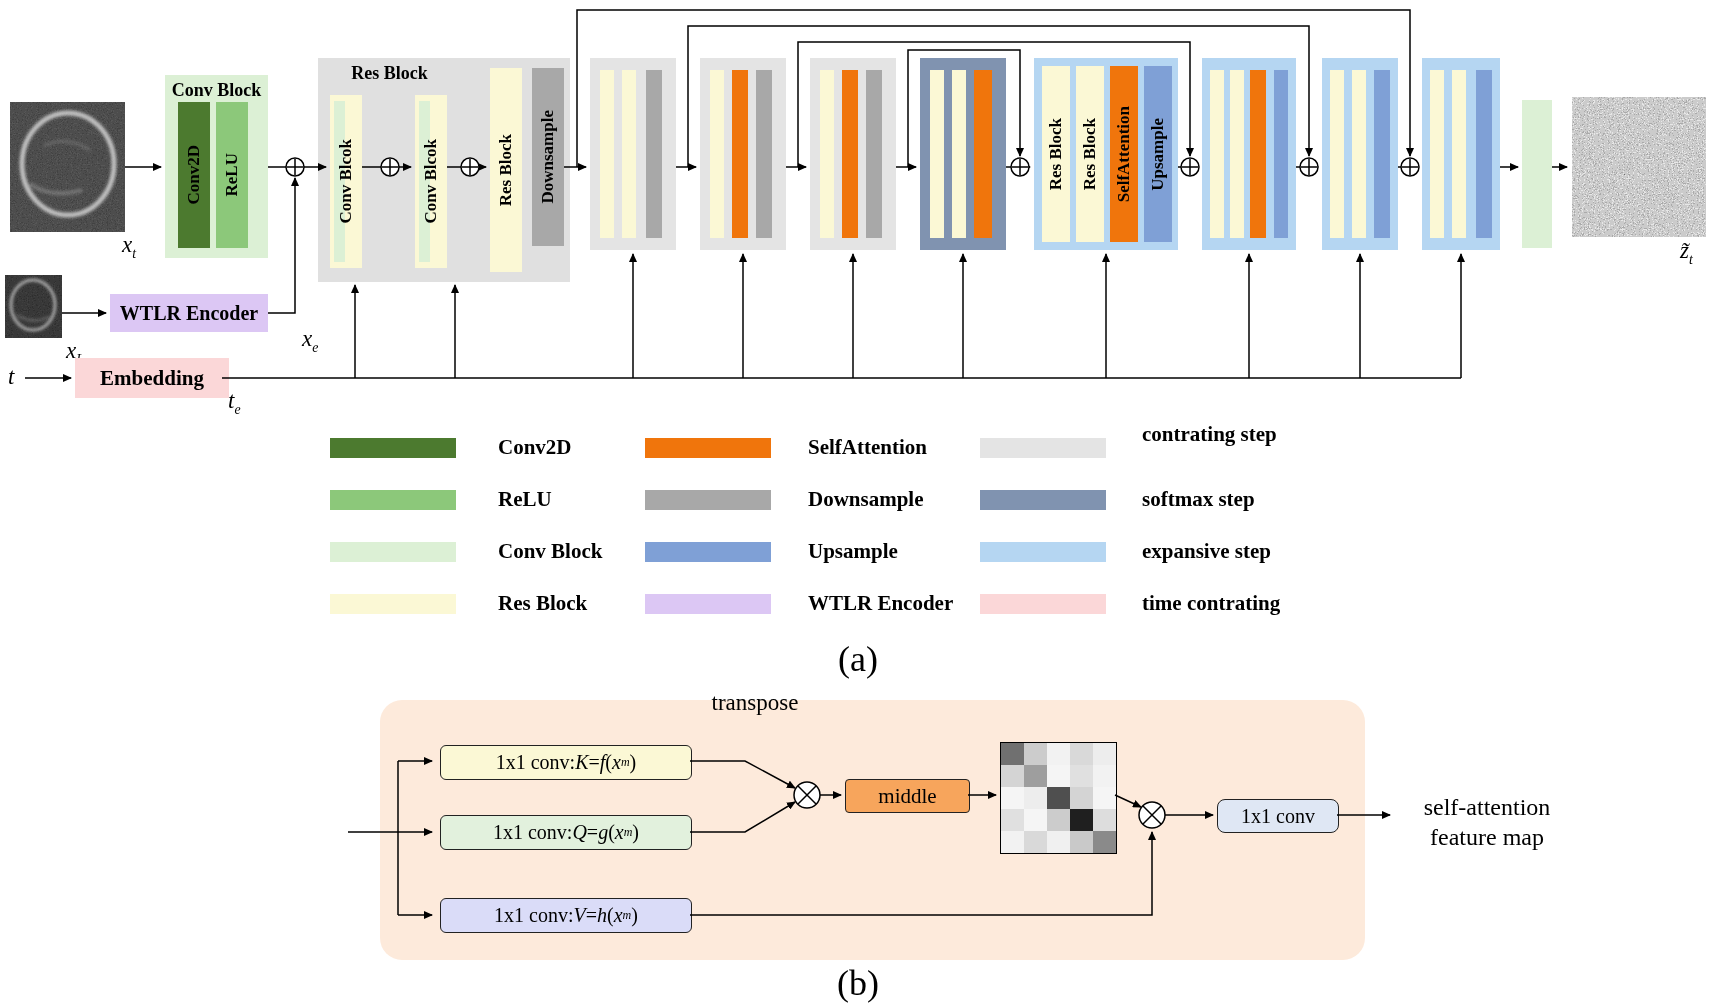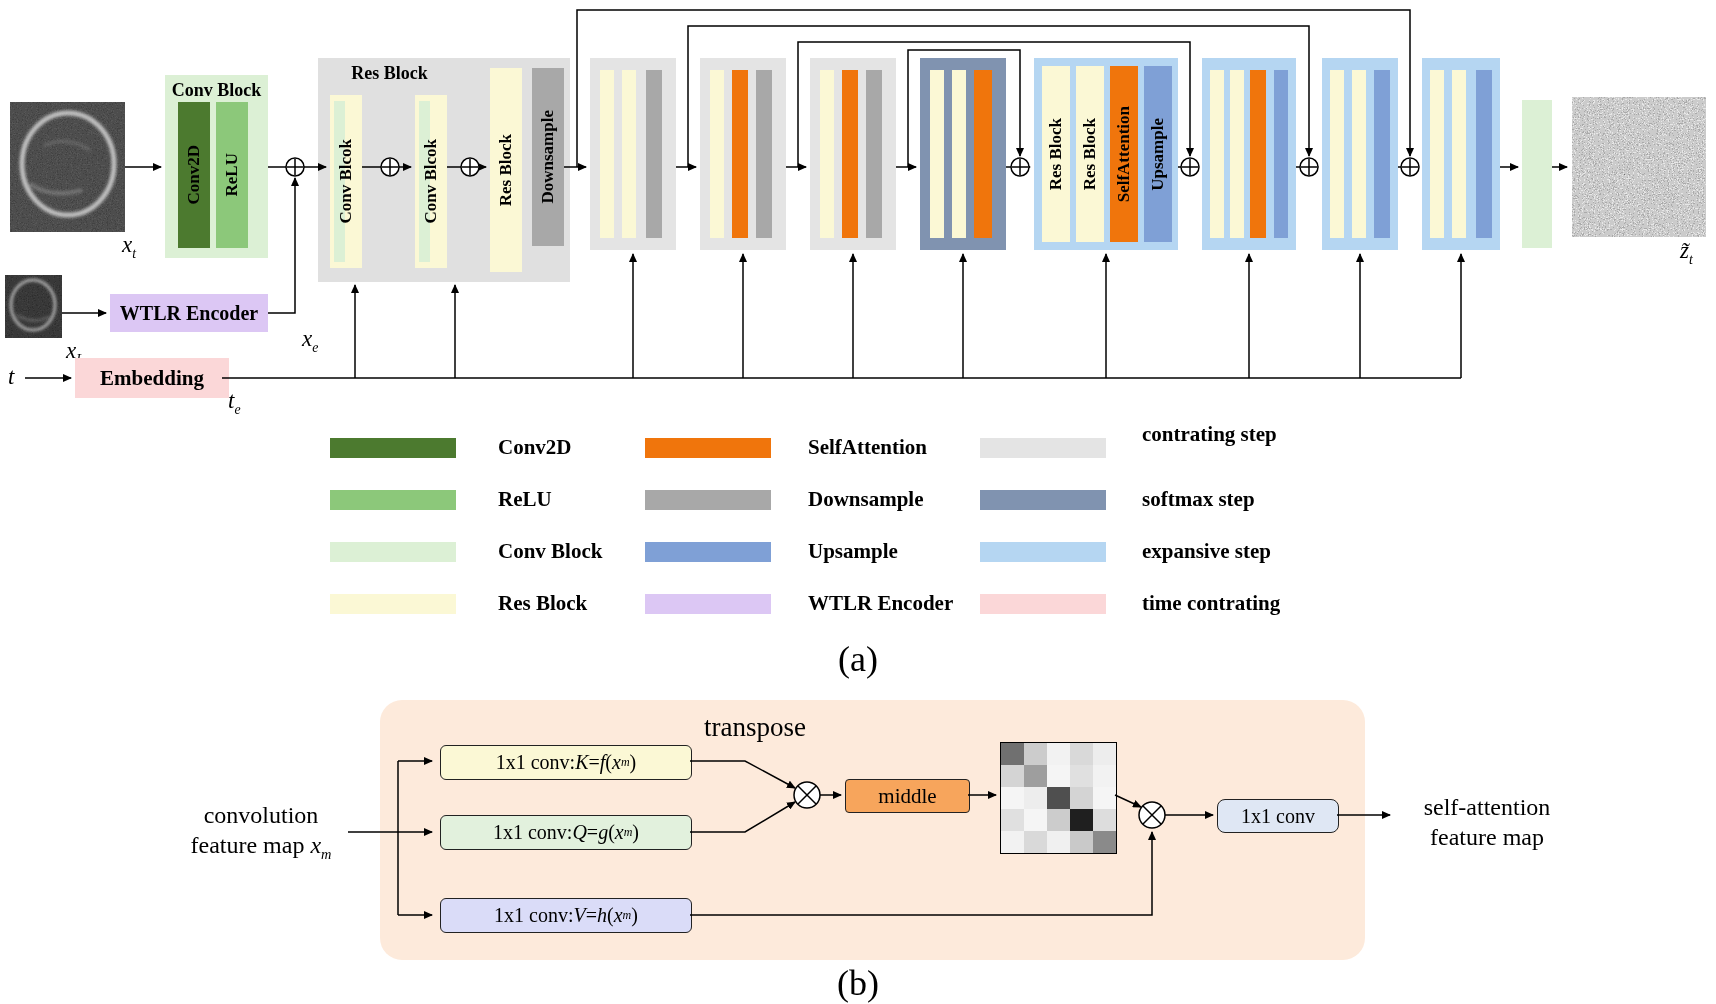--- a/index.html
+++ b/index.html
@@ -172,24 +172,20 @@
       <div class="legend-swatch" style="left: 980px; top: 542px; background-color: rgb(181, 214, 242);"></div>
       <div class="legend-label" style="left: 1142px; top: 539px;">expansive step</div>
       <div class="legend-swatch" style="left: 980px; top: 594px; background-color: rgb(251, 215, 216);"></div>
       <div class="legend-label" style="left: 1142px; top: 591px;">time contrating</div>
     </div>
 
   <div class="caption" style="top:638px">(a)</div>
 
   <div class="container" style="left: 380px; top: 700px; width: 985px; height: 260px; border-radius: 22px; background-color: rgb(253, 234, 219);"></div>
 
-  <div class="btext" style="left:168px;top:800px;width:186px">
-    <div>convolution</div>
-    <div><span>feature map </span><i>x</i><sub><i>m</i></sub></div>
-  </div>
 
   <div class="bbox" style="left: 440px; top: 745px; width: 250px; height: 33px; background-color: rgb(251, 248, 213);">
       <span>1x1 conv:  </span>
       <i>K</i>
       <span> = </span>
       <i>f</i>
       <span>(</span>
       <i>x</i>
       <sub><i>m</i></sub>
       <span>)</span>
@@ -208,21 +204,21 @@
       <span>1x1 conv:  </span>
       <i>V</i>
       <span> = </span>
       <i>h</i>
       <span>(</span>
       <i>x</i>
       <sub><i>m</i></sub>
       <span>)</span>
     </div>
 
-  <div class="btext" style="left:695px;top:712px;width:120px;font-size:27px">transpose</div>
+  <div class="btext" style="left:695px;top:688px;width:120px;font-size:23px">transpose</div>
 
   <div class="bbox" style="left: 845px; top: 779px; width: 123px; height: 32px; border-radius: 4px; font-size: 21px; background-color: rgb(247, 165, 92);">middle</div>
 
   <div id="attn-matrix" style="left:1000px;top:742px">
       <div style="background-color: rgb(112, 112, 112);"></div>
       <div style="background-color: rgb(204, 204, 204);"></div>
       <div style="background-color: rgb(242, 242, 242);"></div>
       <div style="background-color: rgb(217, 217, 217);"></div>
       <div style="background-color: rgb(237, 237, 237);"></div>
       <div style="background-color: rgb(212, 212, 212);"></div>

